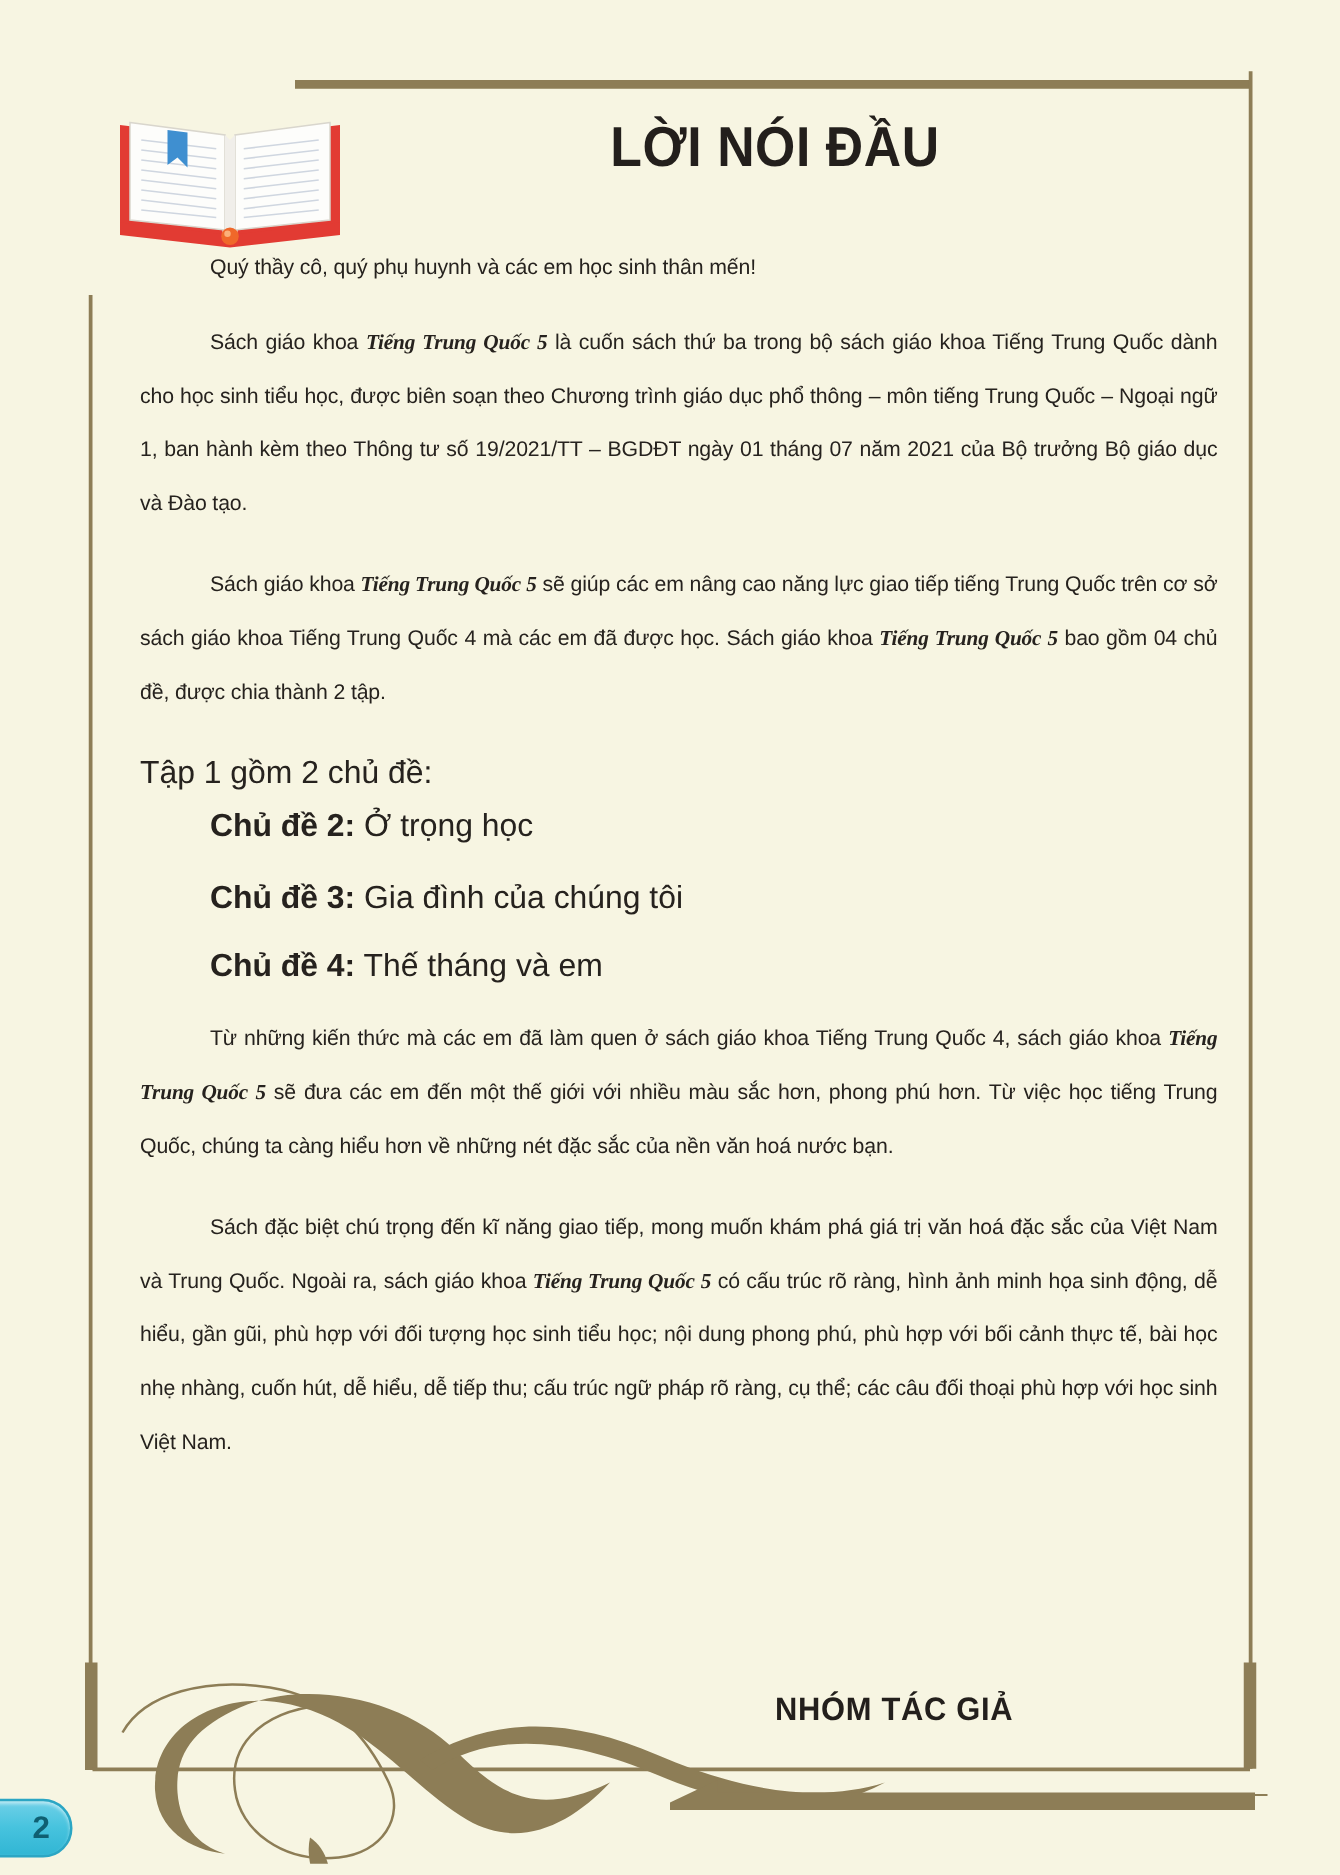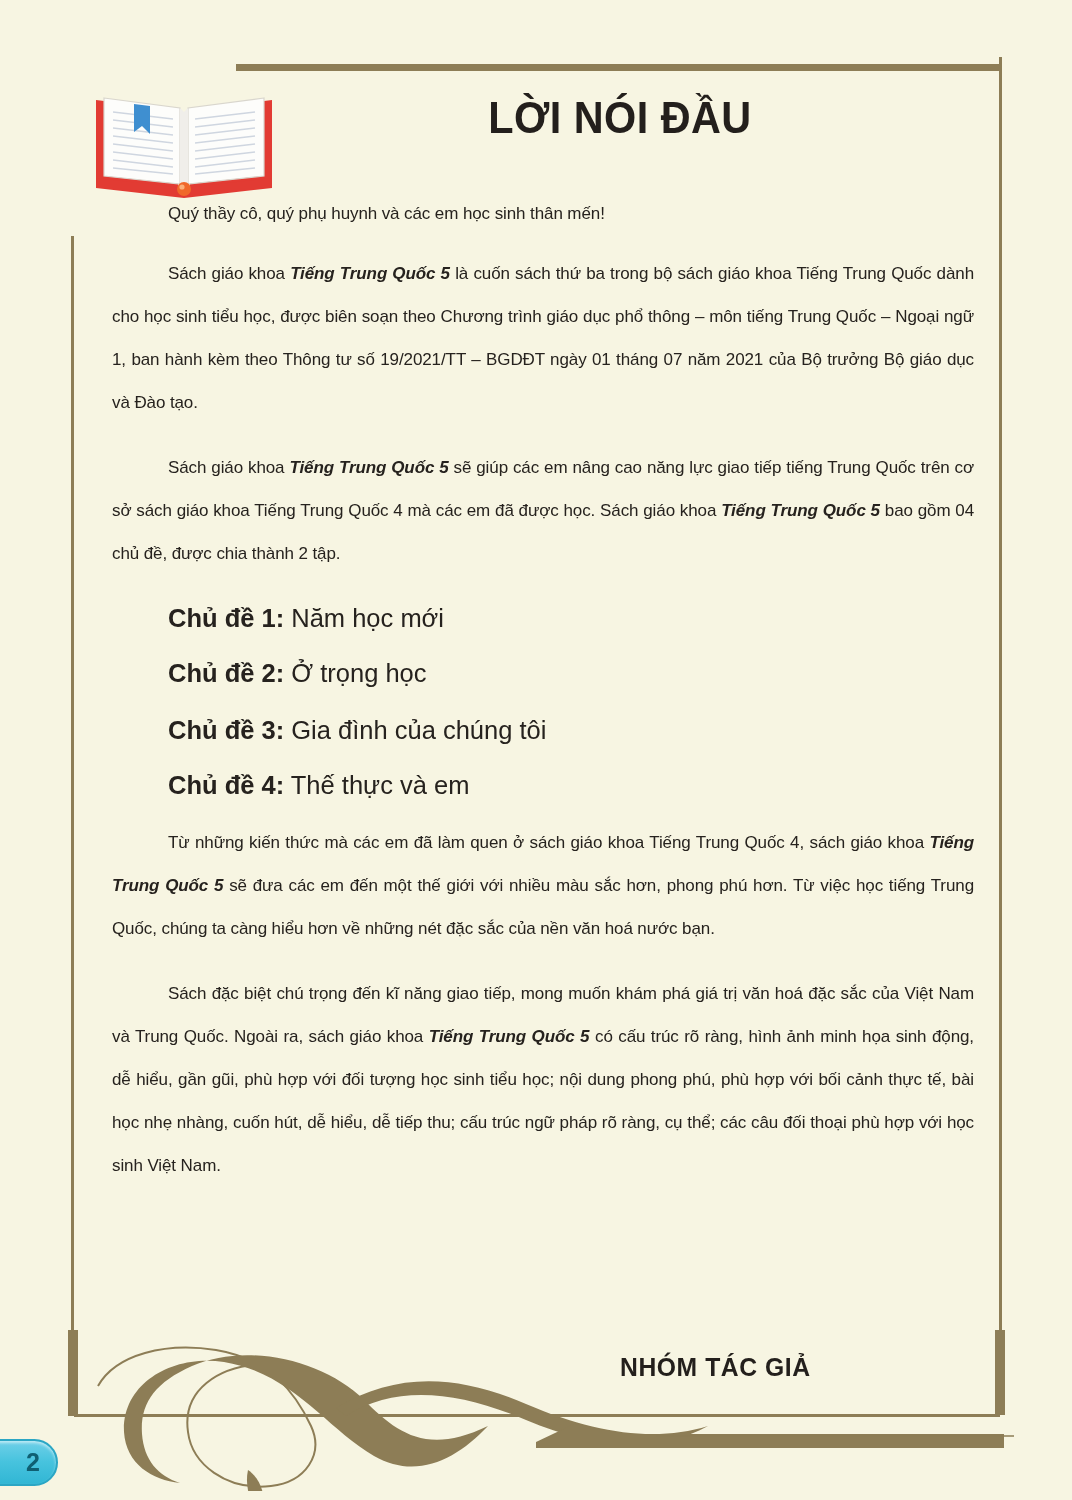--- a/index.html
+++ b/index.html
@@ -132,20 +132,21 @@
   .para.indent {
     text-indent: 56px;
   }
   .para.lead {
     text-indent: 56px;
     margin-bottom: 22px;
   }
   .bookname {
     font-style: italic;
     font-weight: bold;
+    font-family: Liberation Serif, serif;
   }
   .topic {
     font-size: 25.5px;
     line-height: 43px;
     color: #26221e;
     margin: 0;
     padding-left: 56px;
   }
   .topic-sp1 { margin-top: 10px; margin-bottom: 12px; }
   .topic-sp2 { margin-top: 0px; margin-bottom: 14px; }
@@ -262,29 +263,29 @@
   </div>
 
   <div class="content">
 
     <p class="para indent">Quý thầy cô, quý phụ huynh và các em học sinh thân mến!</p>
 
     <p class="para lead"><span>Sách giáo khoa </span><span class="bookname">Tiếng Trung Quốc 5</span><span> là cuốn sách thứ ba trong bộ sách giáo khoa Tiếng Trung Quốc dành cho học sinh tiểu học, được biên soạn theo Chương trình giáo dục phổ thông – môn tiếng Trung Quốc – Ngoại ngữ 1, ban hành kèm theo Thông tư số 19/2021/TT – BGDĐT ngày 01 tháng 07 năm 2021 của Bộ trưởng Bộ giáo dục và Đào tạo.</span></p>
 
     <p class="para lead"><span>Sách giáo khoa </span><span class="bookname">Tiếng Trung Quốc 5</span><span> sẽ giúp các em nâng cao năng lực giao tiếp tiếng Trung Quốc trên cơ sở sách giáo khoa Tiếng Trung Quốc 4 mà các em đã được học. Sách giáo khoa </span><span class="bookname">Tiếng Trung Quốc 5</span><span> bao gồm 04 chủ đề, được chia thành 2 tập.</span></p>
 
-
-    <p class="topic topic-sp1"><span class="topic-label">Chủ đề 1:</span><span> Năm học mới</span></p>
+    <p class="vol">Tập 1 gồm 2 chủ đề:</p>
+
 
     <p class="topic topic-sp2"><span class="topic-label">Chủ đề 2:</span><span> Ở trọng học</span></p>
 
 
     <p class="topic topic-sp1"><span class="topic-label">Chủ đề 3:</span><span> Gia đình của chúng tôi</span></p>
 
-    <p class="topic topic-sp2"><span class="topic-label">Chủ đề 4:</span><span> Thế thực và em</span></p>
+    <p class="topic topic-sp2"><span class="topic-label">Chủ đề 4:</span><span> Thế tháng và em</span></p>
 
     <p class="para lead"><span>Từ những kiến thức mà các em đã làm quen ở sách giáo khoa Tiếng Trung Quốc 4, sách giáo khoa </span><span class="bookname">Tiếng Trung Quốc 5</span><span> sẽ đưa các em đến một thế giới với nhiều màu sắc hơn, phong phú hơn. Từ việc học tiếng Trung Quốc, chúng ta càng hiểu hơn về những nét đặc sắc của nền văn hoá nước bạn.</span></p>
 
     <p class="para lead"><span>Sách đặc biệt chú trọng đến kĩ năng giao tiếp, mong muốn khám phá giá trị văn hoá đặc sắc của Việt Nam và Trung Quốc. Ngoài ra, sách giáo khoa </span><span class="bookname">Tiếng Trung Quốc 5</span><span> có cấu trúc rõ ràng, hình ảnh minh họa sinh động, dễ hiểu, gần gũi, phù hợp với đối tượng học sinh tiểu học; nội dung phong phú, phù hợp với bối cảnh thực tế, bài học nhẹ nhàng, cuốn hút, dễ hiểu, dễ tiếp thu; cấu trúc ngữ pháp rõ ràng, cụ thể; các câu đối thoại phù hợp với học sinh Việt Nam.</span></p>
 
   </div>
 
   <svg class="flourish" viewBox="0 0 920 155">
 
     <path d="M2 50 C 20 18, 70 6, 120 14 C 175 23, 200 58, 215 90 C 228 118, 210 146, 175 150 C 130 155, 96 128, 92 96 C 86 54, 122 30, 168 28" fill="none" stroke="#8d7d56" stroke-width="2"></path>

